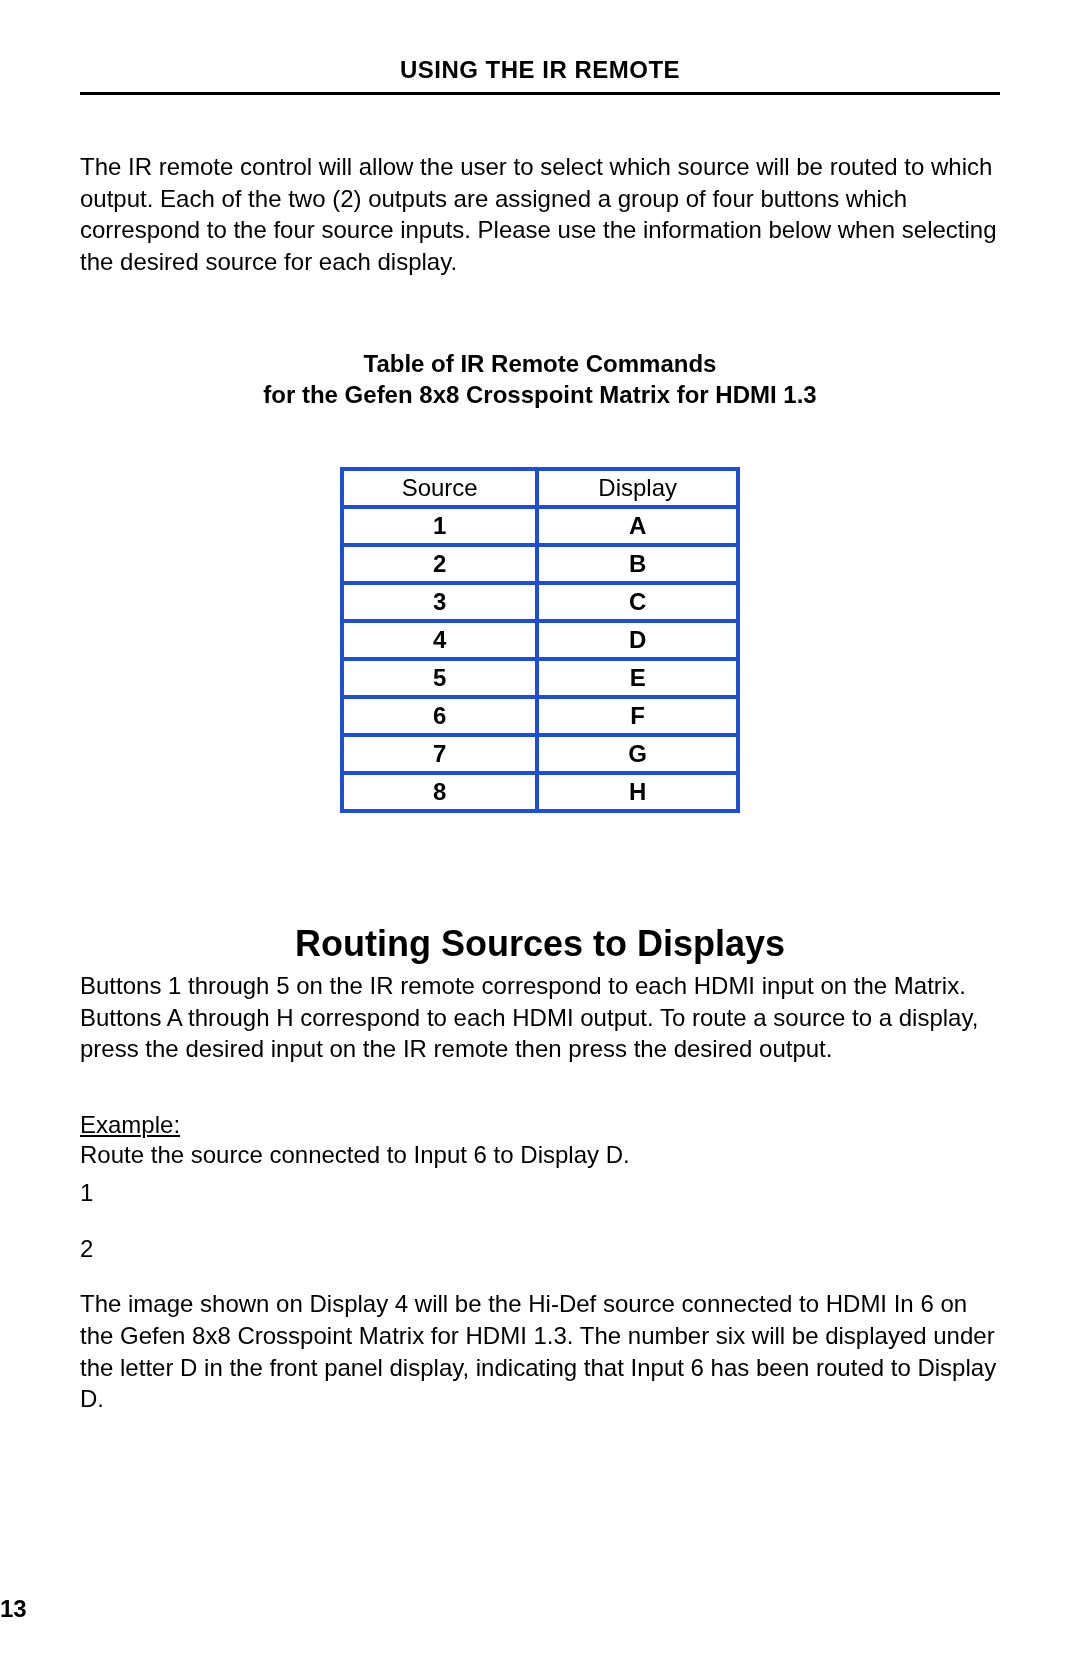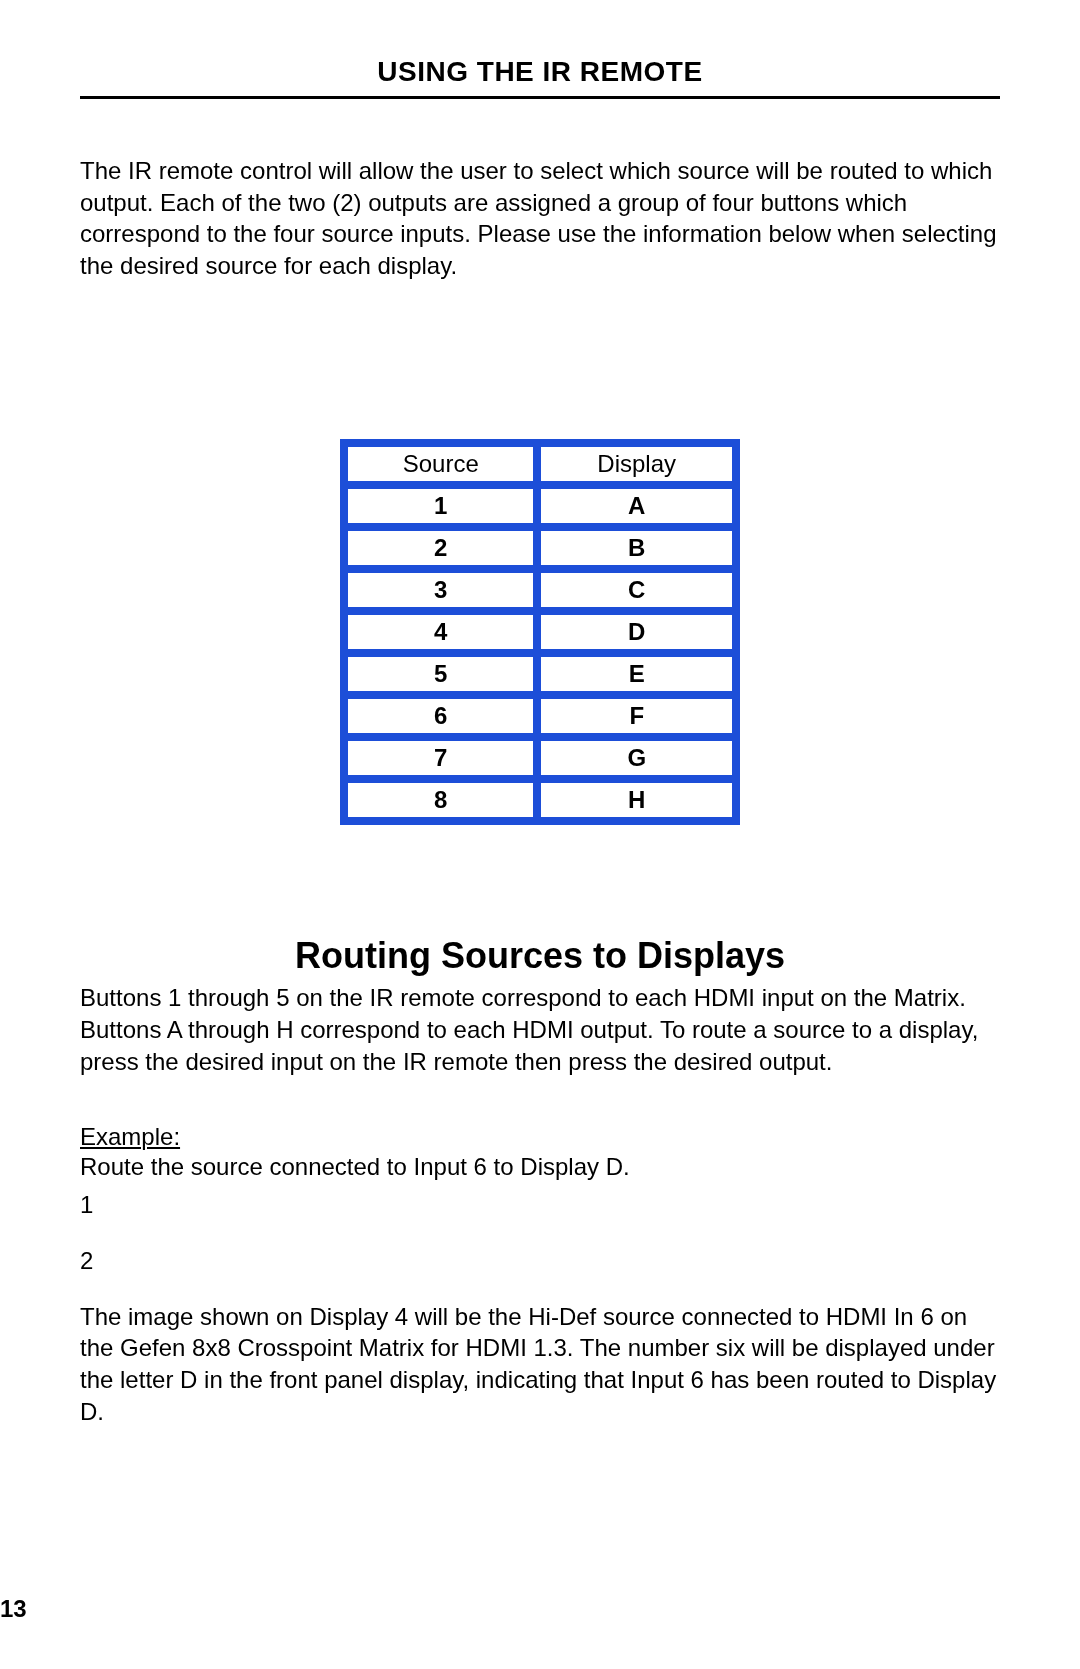--- a/index.html
+++ b/index.html
@@ -9,21 +9,21 @@
       font-family: Arial, Helvetica, sans-serif;
       font-size: 24px;
       color: #000;
       background: #fff;
       padding: 56px 80px 40px 80px;
       position: relative;
     }
     .page-title {
       text-align: center;
       font-weight: bold;
-      font-size: 28px;
+      font-size: 24px;
       letter-spacing: 0.5px;
       padding-bottom: 8px;
       border-bottom: 3px solid #000;
       margin-bottom: 56px;
     }
     .intro-para {
       line-height: 1.32;
       margin-bottom: 70px;
     }
     .table-caption {
@@ -31,21 +31,21 @@
       font-weight: bold;
       line-height: 1.32;
       margin-bottom: 56px;
     }
     .cmd-table {
       border-collapse: collapse;
       margin: 0 auto 110px auto;
       width: 400px;
     }
     .cmd-table th, .cmd-table td {
-      border: 8px solid #1d4ed8;
+      border: 4px solid #1d4ed8;
       padding: 3px 8px;
       text-align: center;
       font-size: 24px;
       height: 35px;
     }
     .cmd-table th {
       font-weight: normal;
     }
     .cmd-table td {
       font-weight: bold;
@@ -91,21 +91,22 @@
     }
   </style>
 </head>
 <body>
 
 <h1 class="page-title">USING THE IR REMOTE</h1>
 
 <p class="intro-para">The IR remote control will allow the user to select which source will be routed to which output. Each of the two (2) outputs are assigned a group of four buttons which correspond to the four source inputs.  Please use the information below when selecting the desired source for each display.</p>
 
 <div class="table-caption">
-  <br>
+  <span>Table of IR Remote Commands</span><br>
+  <span>for the Gefen 8x8 Crosspoint Matrix for HDMI 1.3</span>
 </div>
 
 <table class="cmd-table">
   <thead>
     <tr>
       <th>Source</th>
       <th>Display</th>
     </tr>
   </thead>
   <tbody>

